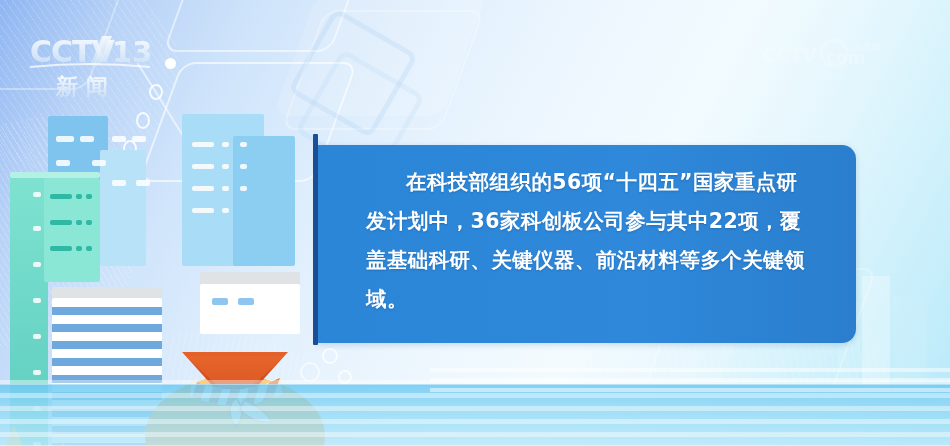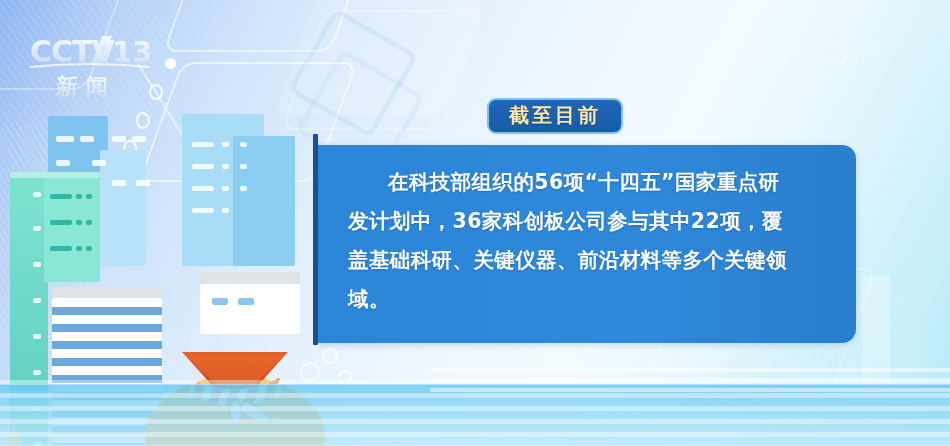--- a/index.html
+++ b/index.html
@@ -123,21 +123,21 @@
     position:absolute; left:313px; top:134px; width:5px; height:211px;
     background:#1b4f96; border-radius:1px;
   }
   .panel {
     position:absolute; left:318px; top:145px; width:538px; height:198px;
     background:linear-gradient(to right,#2b86d8 0%,#2f88da 60%,#2a7ecd 100%);
     border-radius:0 14px 14px 0;
     box-shadow:0 2px 6px rgba(20,70,130,.18);
   }
   .panel-text {
-    position:absolute; left:30px; top:18px; width:452px;
+    position:absolute; left:48px; top:18px; width:452px;
     color:#ffffff; font-size:20.5px; line-height:39px;
     font-weight:700; letter-spacing:.4px;
     text-indent:40px;
     text-shadow:0 1px 2px rgba(10,60,110,.30);
   }
   .badge {
     position:absolute; left:487px; top:98px;
     padding:5px 20px 7px;
     background:linear-gradient(to bottom,#1e67b8 0%,#1a5ba8 100%);
     border:2px solid #7fc3ec;
@@ -338,21 +338,20 @@
       
       
       
     </div>
   </div>
 
   <div class="bub" style="left:322px;top:348px;width:16px;height:16px;"></div>
   <div class="bub" style="left:338px;top:370px;width:14px;height:14px;"></div>
   <div class="bub" style="left:300px;top:362px;width:20px;height:20px;border-color:rgba(255,255,255,.6);"></div>
 
-  <div class="badge">截至目前</div>
 
   <div class="accent-bar"></div>
   <div class="panel">
     <div class="panel-text">在科技部组织的56项“十四五”国家重点研发计划中，36家科创板公司参与其中22项，覆盖基础科研、关键仪器、前沿材料等多个关键领域。</div>
   </div>
 
   <div class="groundwash"></div>
   <div class="stripes"></div>
   <div class="stripes-right"></div>
 

